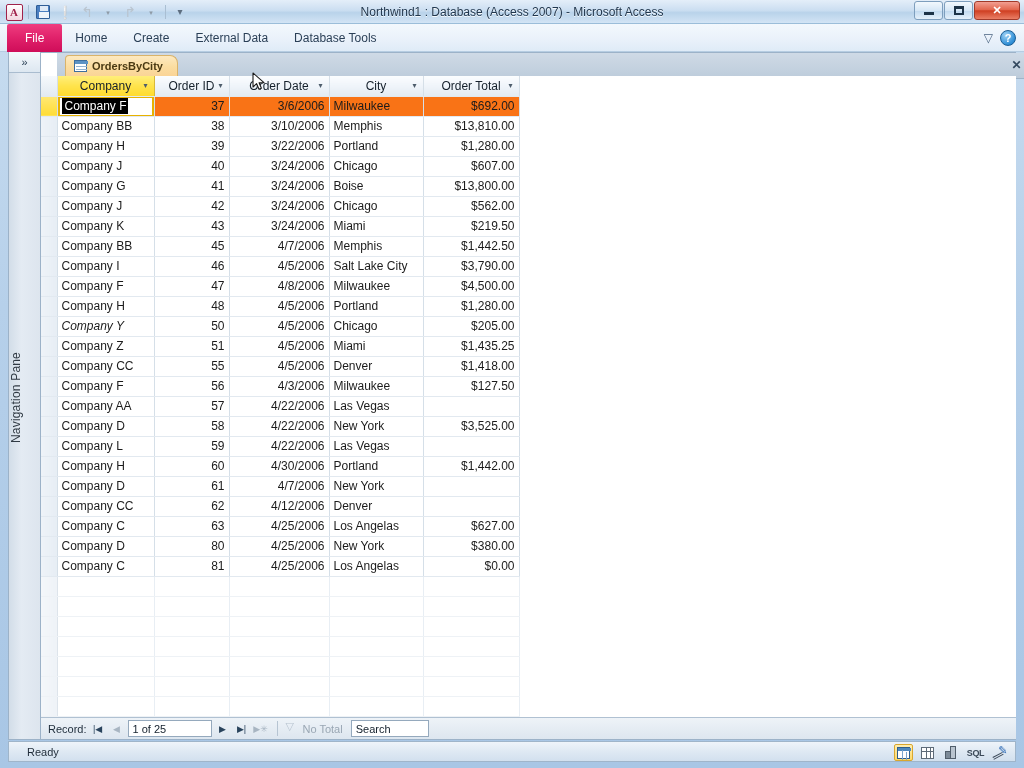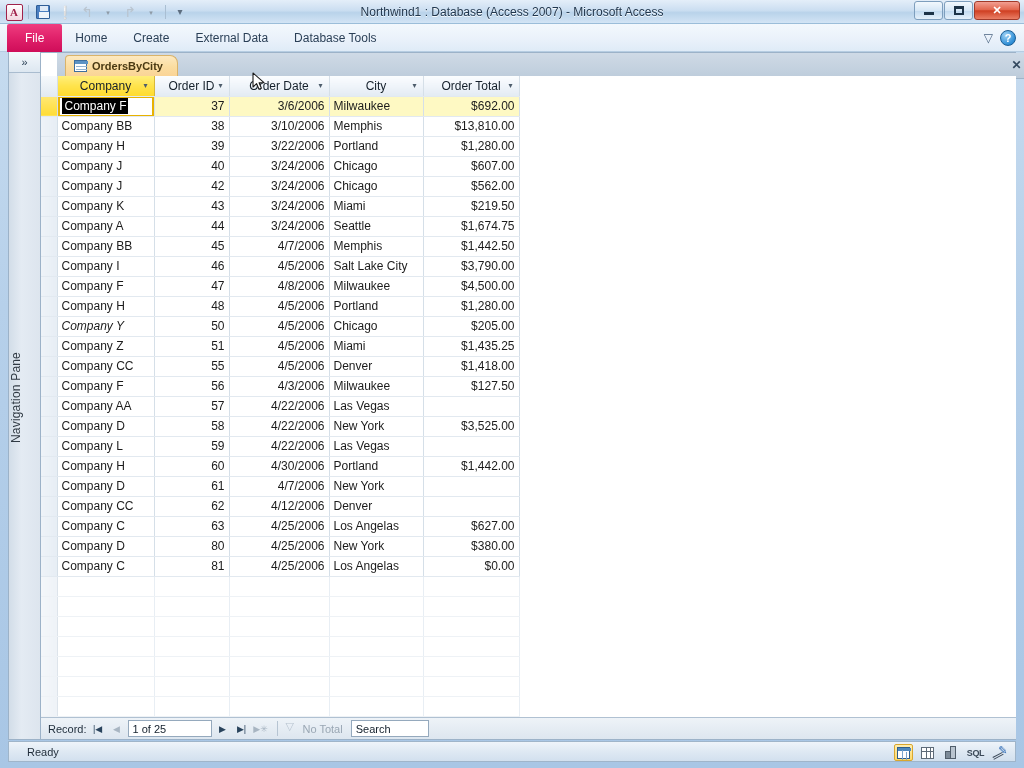--- a/index.html
+++ b/index.html
@@ -220,21 +220,21 @@
   }
   td.rowsel {
     width: 16px; padding: 0;
     background: linear-gradient(90deg,#eef3f8,#e6edf4);
     border-right: 1px solid #ccd6e0;
     border-bottom: 1px solid #dbe3eb;
   }
   tr.selected td.rowsel {
     background: linear-gradient(180deg,#ffe875,#ffdc35);
   }
-  tr.selected td { background: #fef9c3; }
+  tr.selected td { background: #f97316; }
   td.num, td.money, td.date { text-align: right; }
   td.txt, td.city { text-align: left; }
 
   
   td.editing {
     background: #ffffff !important;
     padding: 0;
     position: relative;
   }
   .edit-box {
@@ -505,41 +505,41 @@
             <tr>
               <td class="rowsel"></td>
               <td class="txt" style="width: 97px;">Company J</td>
               <td class="num" style="width: 75px;">40</td>
               <td class="date" style="width: 100px;">3/24/2006</td>
               <td class="city" style="width: 94px;">Chicago</td>
               <td class="money" style="width: 96px;">$607.00</td>
             </tr>
             <tr>
               <td class="rowsel"></td>
+              <td class="txt" style="width: 97px;">Company G</td>
+              <td class="num" style="width: 75px;">41</td>
+              <td class="date" style="width: 100px;">3/24/2006</td>
+              <td class="city" style="width: 94px;">Boise</td>
+              <td class="money" style="width: 96px;">$13,800.00</td>
+            </tr>
+            <tr>
+              <td class="rowsel"></td>
               <td class="txt" style="width: 97px;">Company J</td>
               <td class="num" style="width: 75px;">42</td>
               <td class="date" style="width: 100px;">3/24/2006</td>
               <td class="city" style="width: 94px;">Chicago</td>
               <td class="money" style="width: 96px;">$562.00</td>
             </tr>
             <tr>
               <td class="rowsel"></td>
               <td class="txt" style="width: 97px;">Company K</td>
               <td class="num" style="width: 75px;">43</td>
               <td class="date" style="width: 100px;">3/24/2006</td>
               <td class="city" style="width: 94px;">Miami</td>
               <td class="money" style="width: 96px;">$219.50</td>
-            </tr>
-            <tr>
-              <td class="rowsel"></td>
-              <td class="txt" style="width: 97px;">Company A</td>
-              <td class="num" style="width: 75px;">44</td>
-              <td class="date" style="width: 100px;">3/24/2006</td>
-              <td class="city" style="width: 94px;">Seattle</td>
-              <td class="money" style="width: 96px;">$1,674.75</td>
             </tr>
             <tr>
               <td class="rowsel"></td>
               <td class="txt" style="width: 97px;">Company BB</td>
               <td class="num" style="width: 75px;">45</td>
               <td class="date" style="width: 100px;">4/7/2006</td>
               <td class="city" style="width: 94px;">Memphis</td>
               <td class="money" style="width: 96px;">$1,442.50</td>
             </tr>
             <tr>

